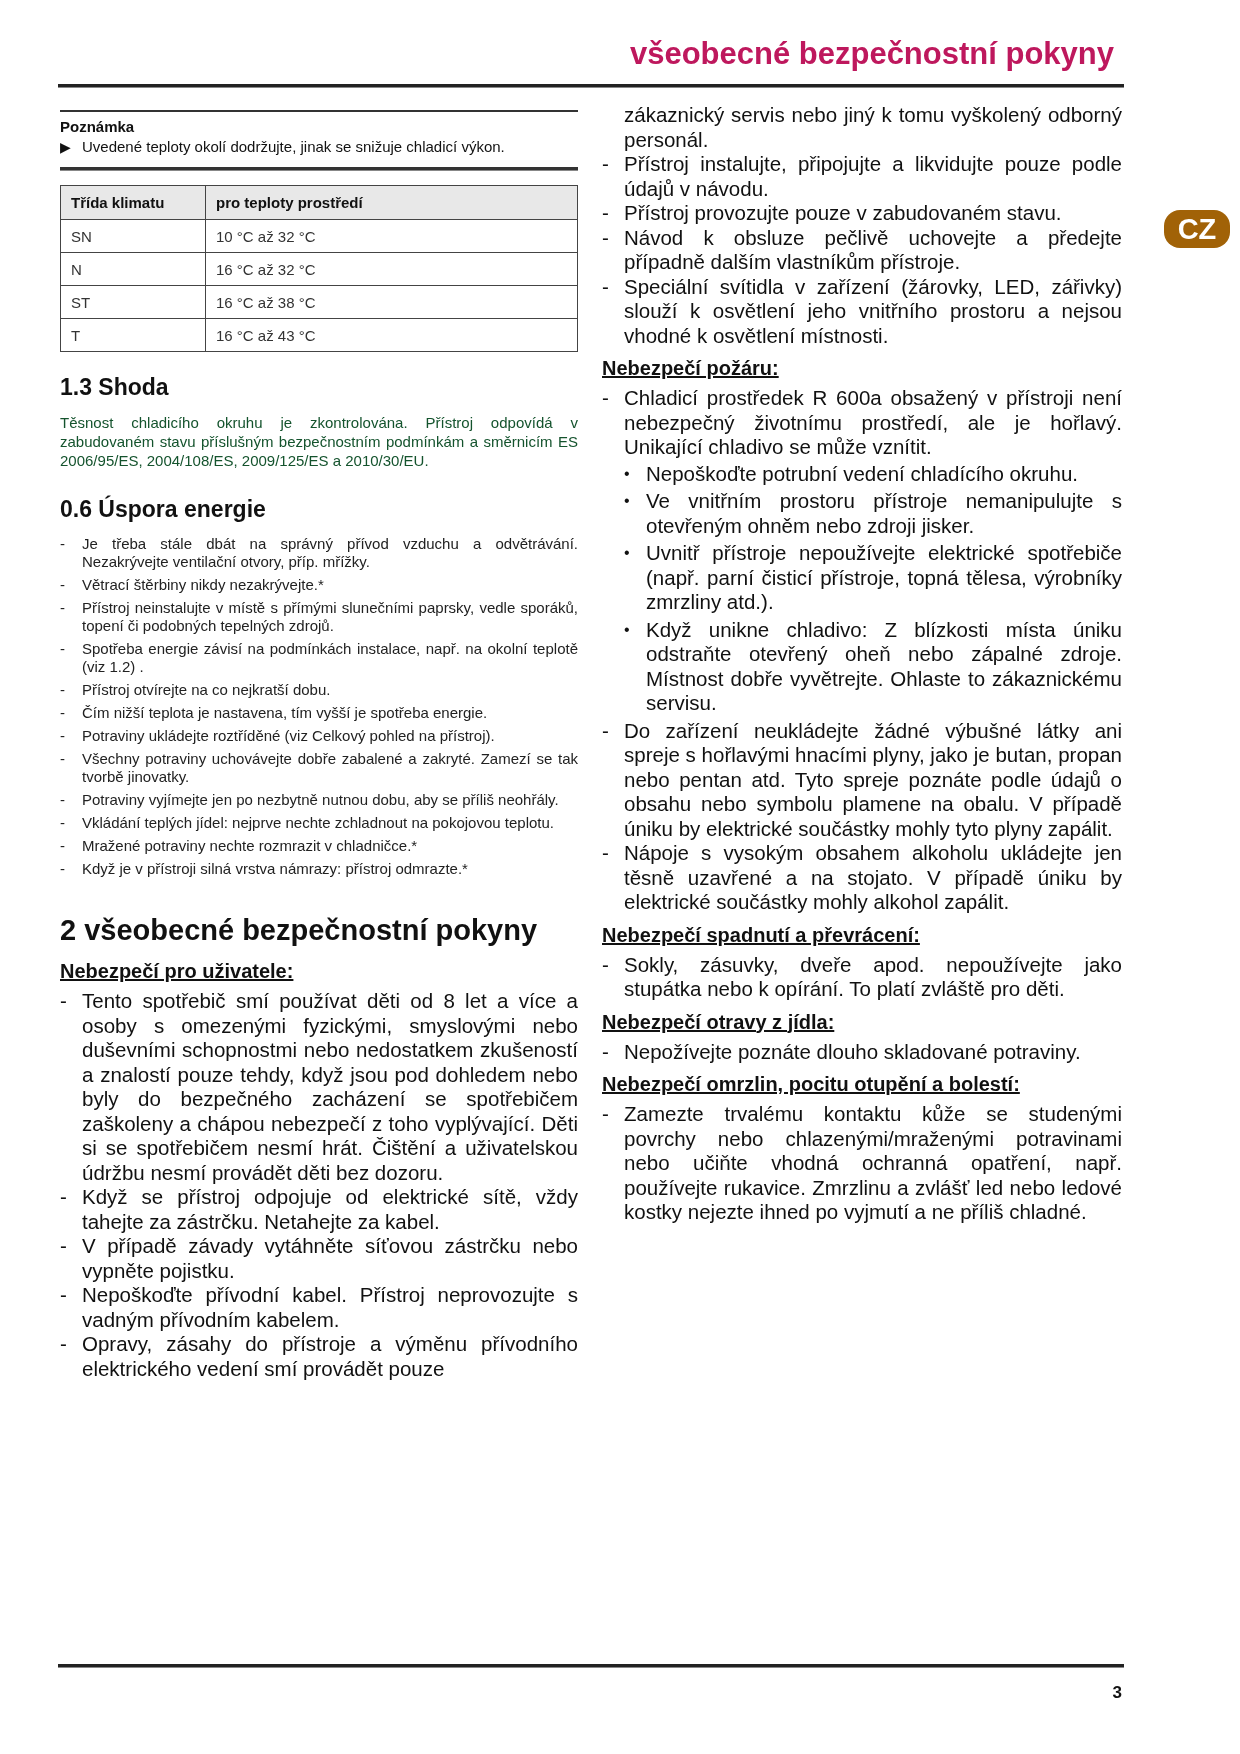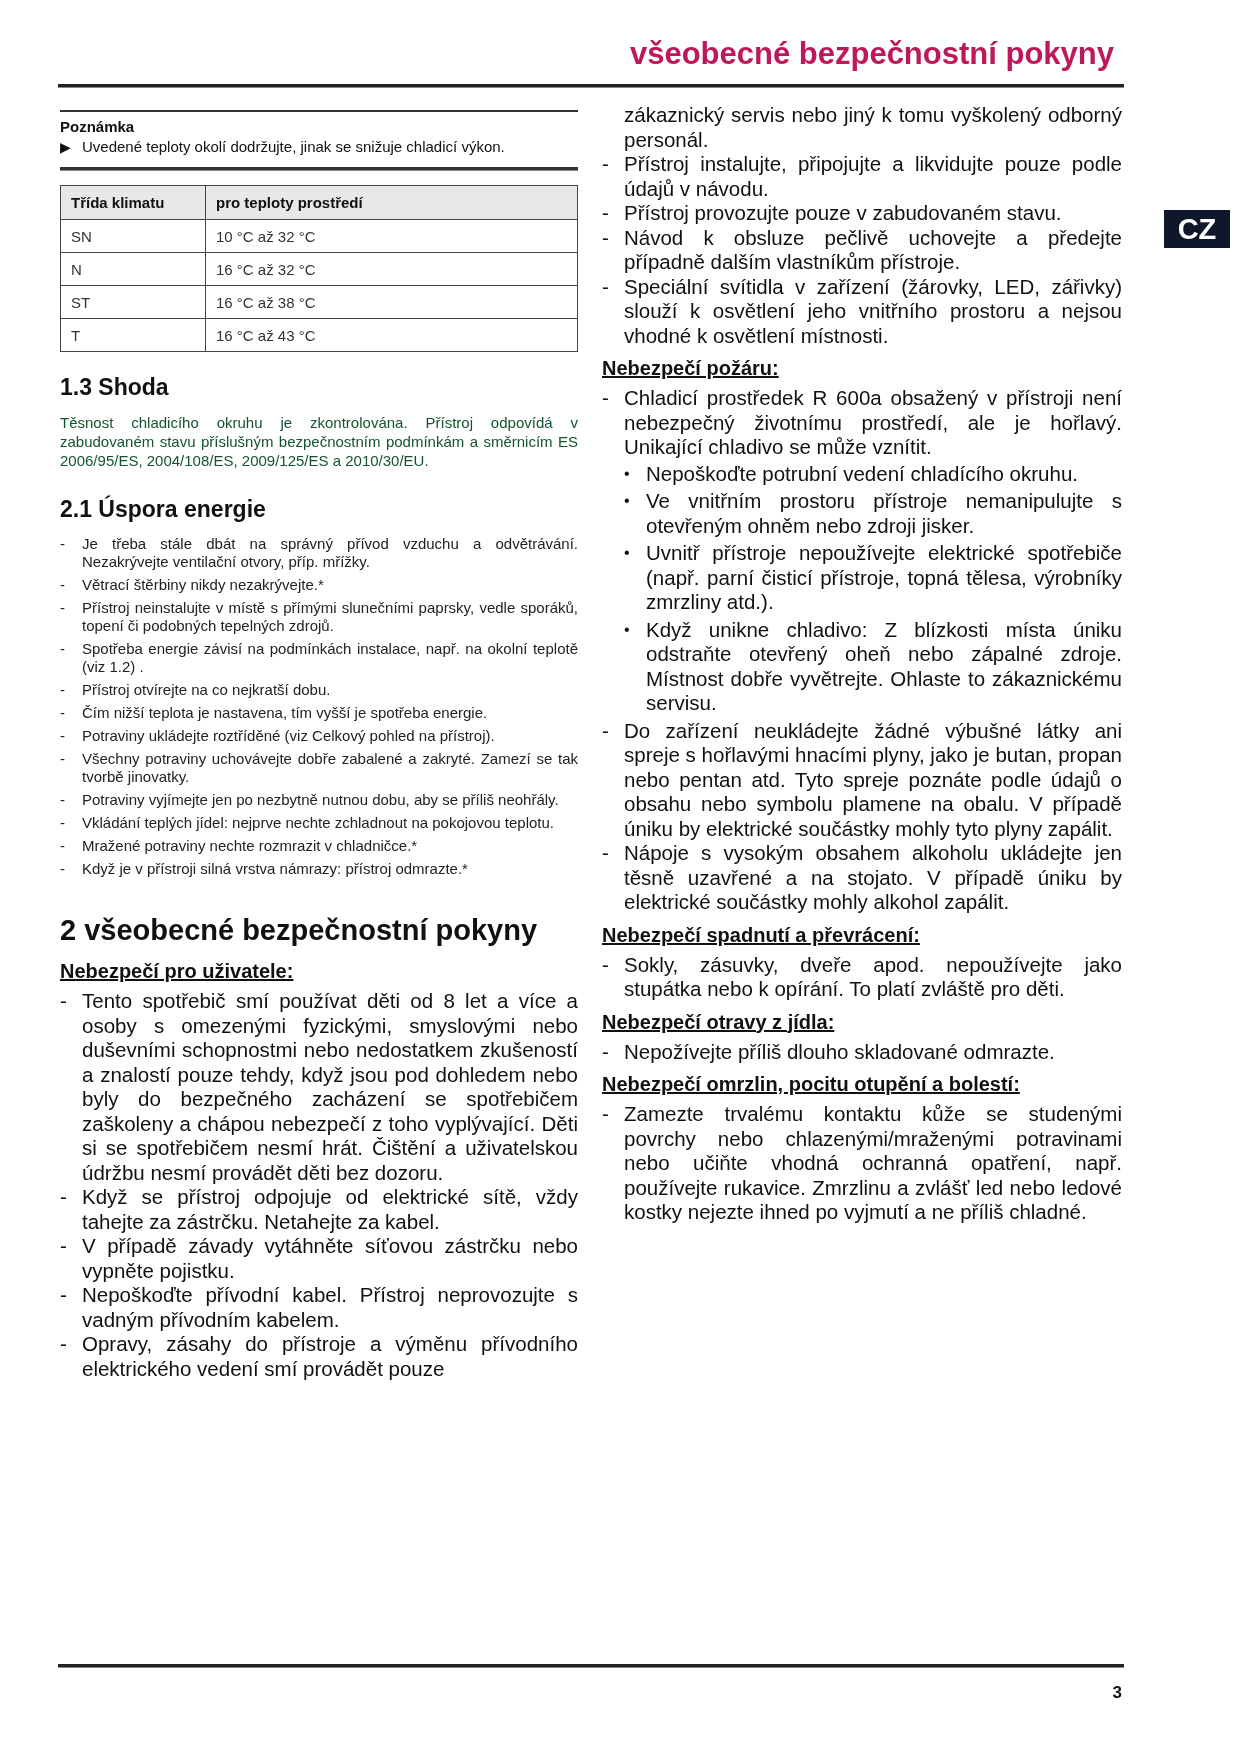--- a/index.html
+++ b/index.html
@@ -17,22 +17,22 @@
     }
     .bottom-rule {
       position: absolute; left: 58px; top: 1664px; width: 1066px; height: 3px; background: #222;
       border-bottom: 1px solid #888;
     }
     .page-number {
       position: absolute; right: 118px; top: 1683px; font-size: 17px; font-weight: bold;
     }
     .lang-tab {
       position: absolute; left: 1164px; top: 210px; width: 66px; height: 38px;
-      background: #0f172a; color: #fff; font-size: 29px; font-weight: bold;
-      display: flex; align-items: center; justify-content: center;
+      background: #a16207; color: #fff; font-size: 29px; font-weight: bold;
+      display: flex; align-items: center; justify-content: center; border-radius: 16px;
     }
     .col-left { position: absolute; left: 60px; top: 110px; width: 518px; }
     .col-right { position: absolute; left: 602px; top: 103px; width: 520px; }
 
     .note-title { font-size: 15px; font-weight: bold; margin: 0 0 2px 0; }
     .note-body { font-size: 15px; display: flex; text-align: justify; line-height: 20px; }
     .note-body .tri { width: 22px; flex: none; font-size: 14px; }
     .note-rule { height: 3px; background: #333; margin: 10px 0 14px 0; border-bottom: 1px solid #888; }
     .rule-thin { height: 2px; background: #333; margin: 0 0 6px 0; }
 
@@ -100,21 +100,21 @@
     <tr>
       <td>T</td>
       <td>16 °C až 43 °C</td>
     </tr>
   </tbody>
     </table>
 
   <h2 class="sec">1.3 Shoda</h2>
   <p class="small">Těsnost chladicího okruhu je zkontrolována. Přístroj odpovídá v zabudovaném stavu příslušným bezpečnostním podmínkám a směrnicím ES 2006/95/ES, 2004/108/ES, 2009/125/ES a 2010/30/EU.</p>
 
-  <h2 class="sec" style="margin-top:26px;">2.1 Úspora energie</h2>
+  <h2 class="sec" style="margin-top:26px;">0.6 Úspora energie</h2>
   <ul class="dash-small">
     <li>
         <span class="d">-</span>
         <span class="t">Je třeba stále dbát na správný přívod vzduchu a odvětrávání. Nezakrývejte ventilační otvory, příp. mřížky.</span>
       </li>
     <li>
         <span class="d">-</span>
         <span class="t">Větrací štěrbiny nikdy nezakrývejte.*</span>
       </li>
     <li>
@@ -247,21 +247,21 @@
     <li>
         <span class="d">-</span>
         <span class="t">Sokly, zásuvky, dveře apod. nepoužívejte jako stupátka nebo k opírání. To platí zvláště pro děti.</span>
       </li>
   </ul>
 
   <h3 class="haz">Nebezpečí otravy z jídla:</h3>
   <ul class="dash-big">
     <li>
         <span class="d">-</span>
-        <span class="t">Nepožívejte příliš dlouho skladované odmrazte.</span>
+        <span class="t">Nepožívejte poznáte dlouho skladované potraviny.</span>
       </li>
   </ul>
 
   <h3 class="haz">Nebezpečí omrzlin, pocitu otupění a bolestí:</h3>
   <ul class="dash-big">
     <li>
         <span class="d">-</span>
         <span class="t">Zamezte trvalému kontaktu kůže se studenými povrchy nebo chlazenými/mraženými potravinami nebo učiňte vhodná ochranná opatření, např. používejte rukavice. Zmrzlinu a zvlášť led nebo ledové kostky nejezte ihned po vyjmutí a ne příliš chladné.</span>
       </li>
   </ul>

